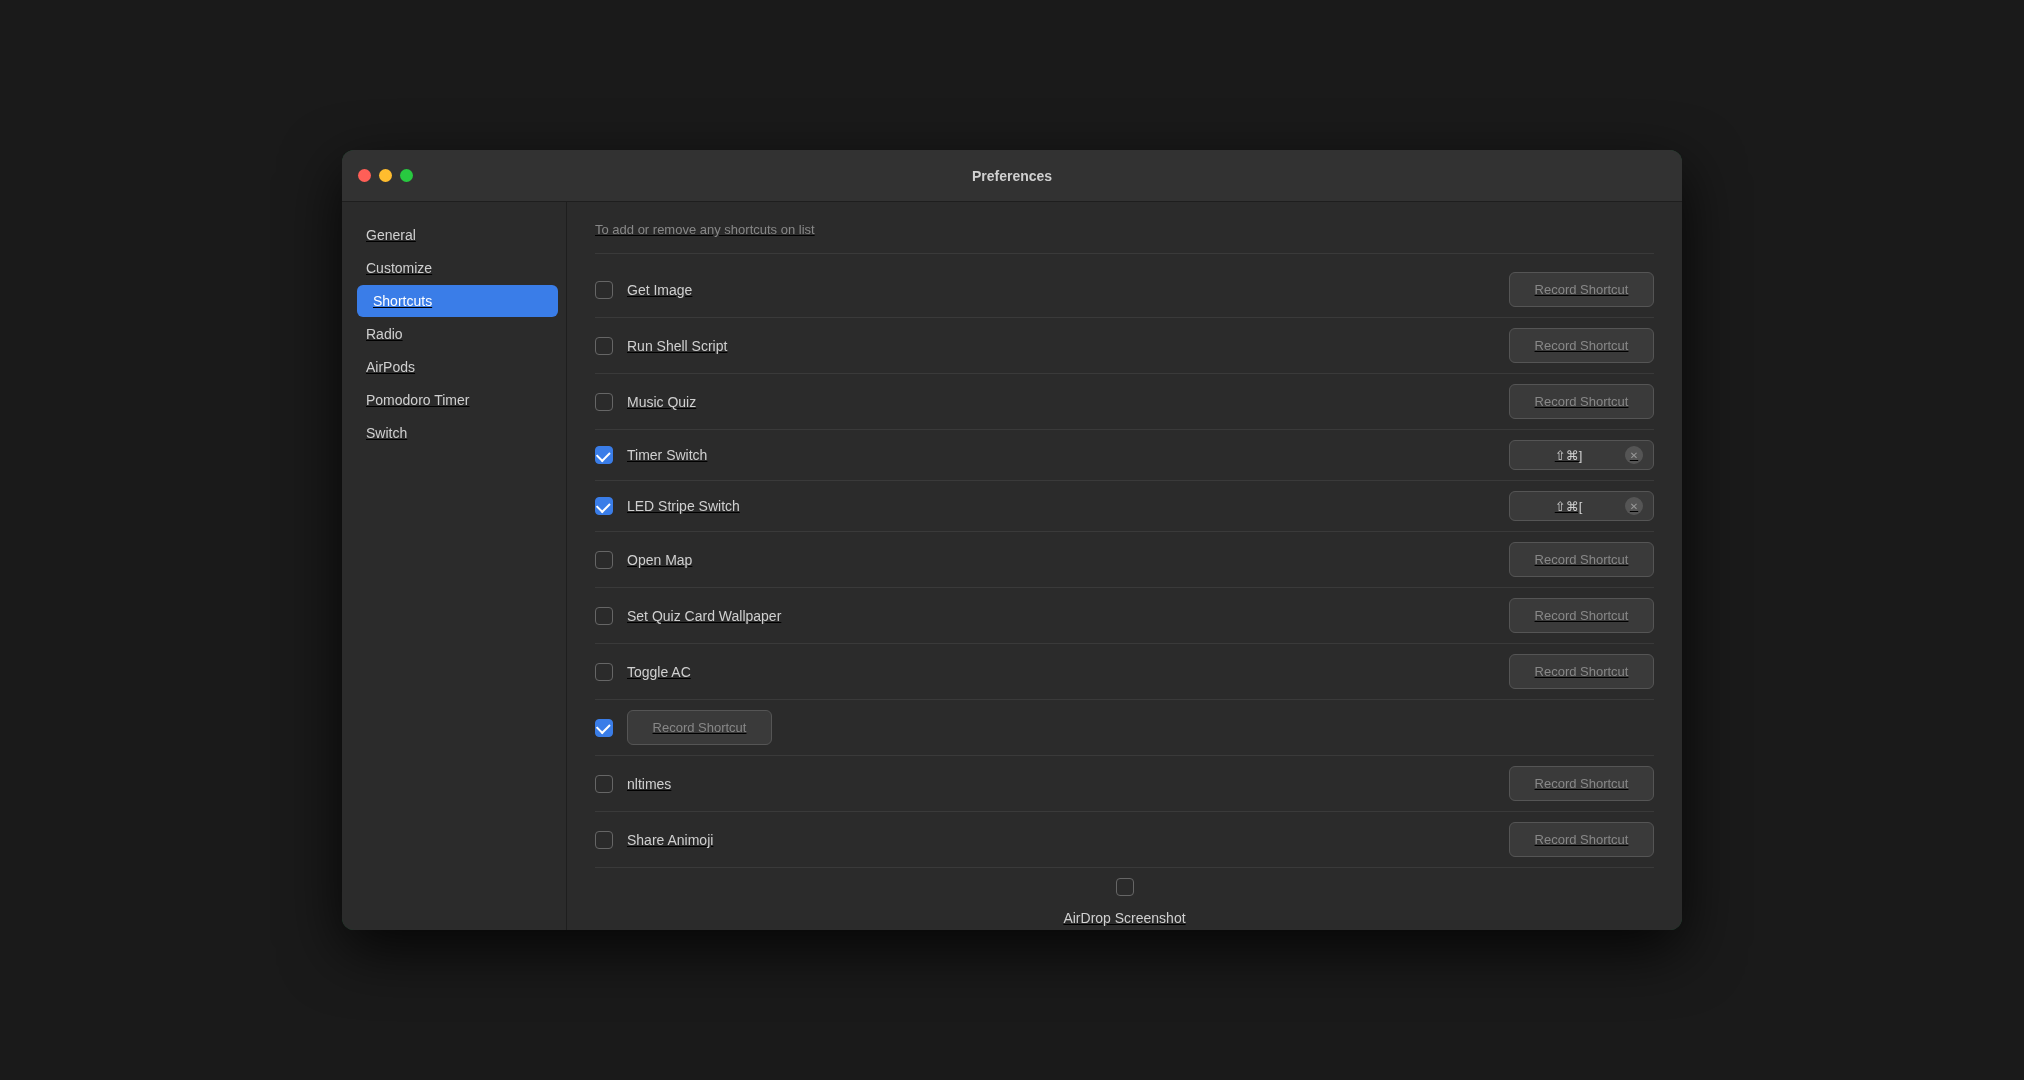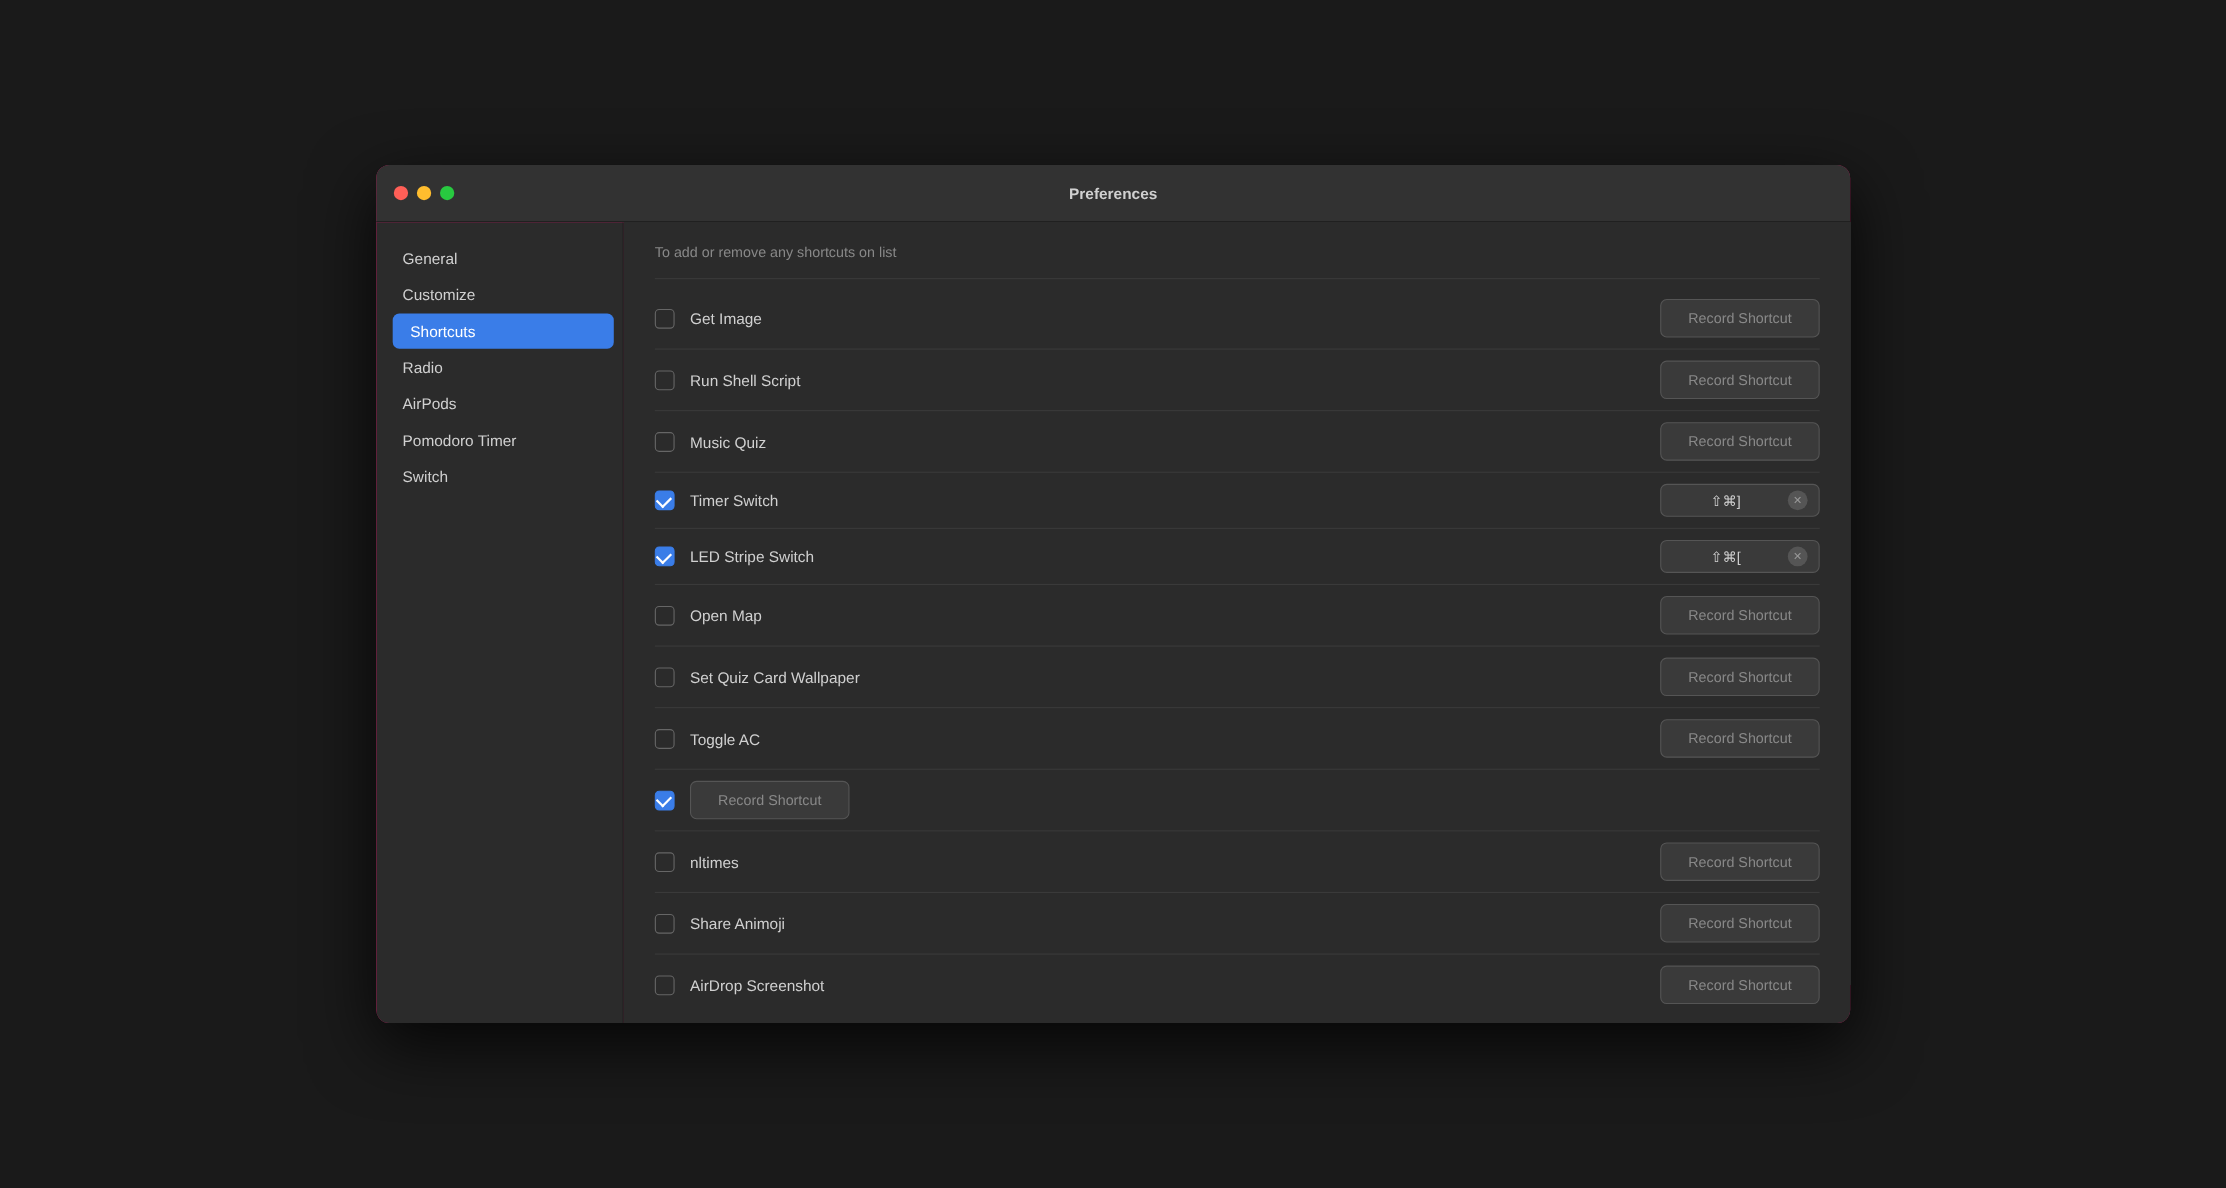--- a/index.html
+++ b/index.html
@@ -13,21 +13,21 @@
       display: flex;
       justify-content: center;
       align-items: center;
       min-height: 100vh;
       font-family: -apple-system, BlinkMacSystemFont, "SF Pro Text", "Helvetica Neue", sans-serif;
     }
 
     .window {
       width: 1340px;
       height: 780px;
-      background: #be185d;
+      background: #14532d;
       border-radius: 12px;
       overflow: hidden;
       box-shadow: 0 20px 60px rgba(0,0,0,0.8);
       display: flex;
       flex-direction: column;
     }
 
     .titlebar {
       height: 52px;
       background: #323232;
@@ -62,20 +62,21 @@
     .titlebar-title {
       color: #d0d0d0;
       font-size: 14px;
       font-weight: 600;
     }
 
     .content {
       display: flex;
       flex: 1;
       overflow: hidden;
+      text-decoration: underline;
     }
 
     .sidebar {
       width: 225px;
       background: #2b2b2b;
       padding: 16px 0;
       border-right: 1px solid #1e1e1e;
       flex-shrink: 0;
     }
 
@@ -127,20 +128,21 @@
     .shortcut-row {
       display: flex;
       align-items: center;
       padding: 10px 0;
       border-bottom: 1px solid #3a3a3a;
       gap: 14px;
     }
 
     .shortcut-row:last-child {
       border-bottom: none;
+      flex-direction: column;
     }
 
     .checkbox {
       width: 18px;
       height: 18px;
       border-radius: 4px;
       border: 1.5px solid #666;
       background: transparent;
       flex-shrink: 0;
       display: flex;

